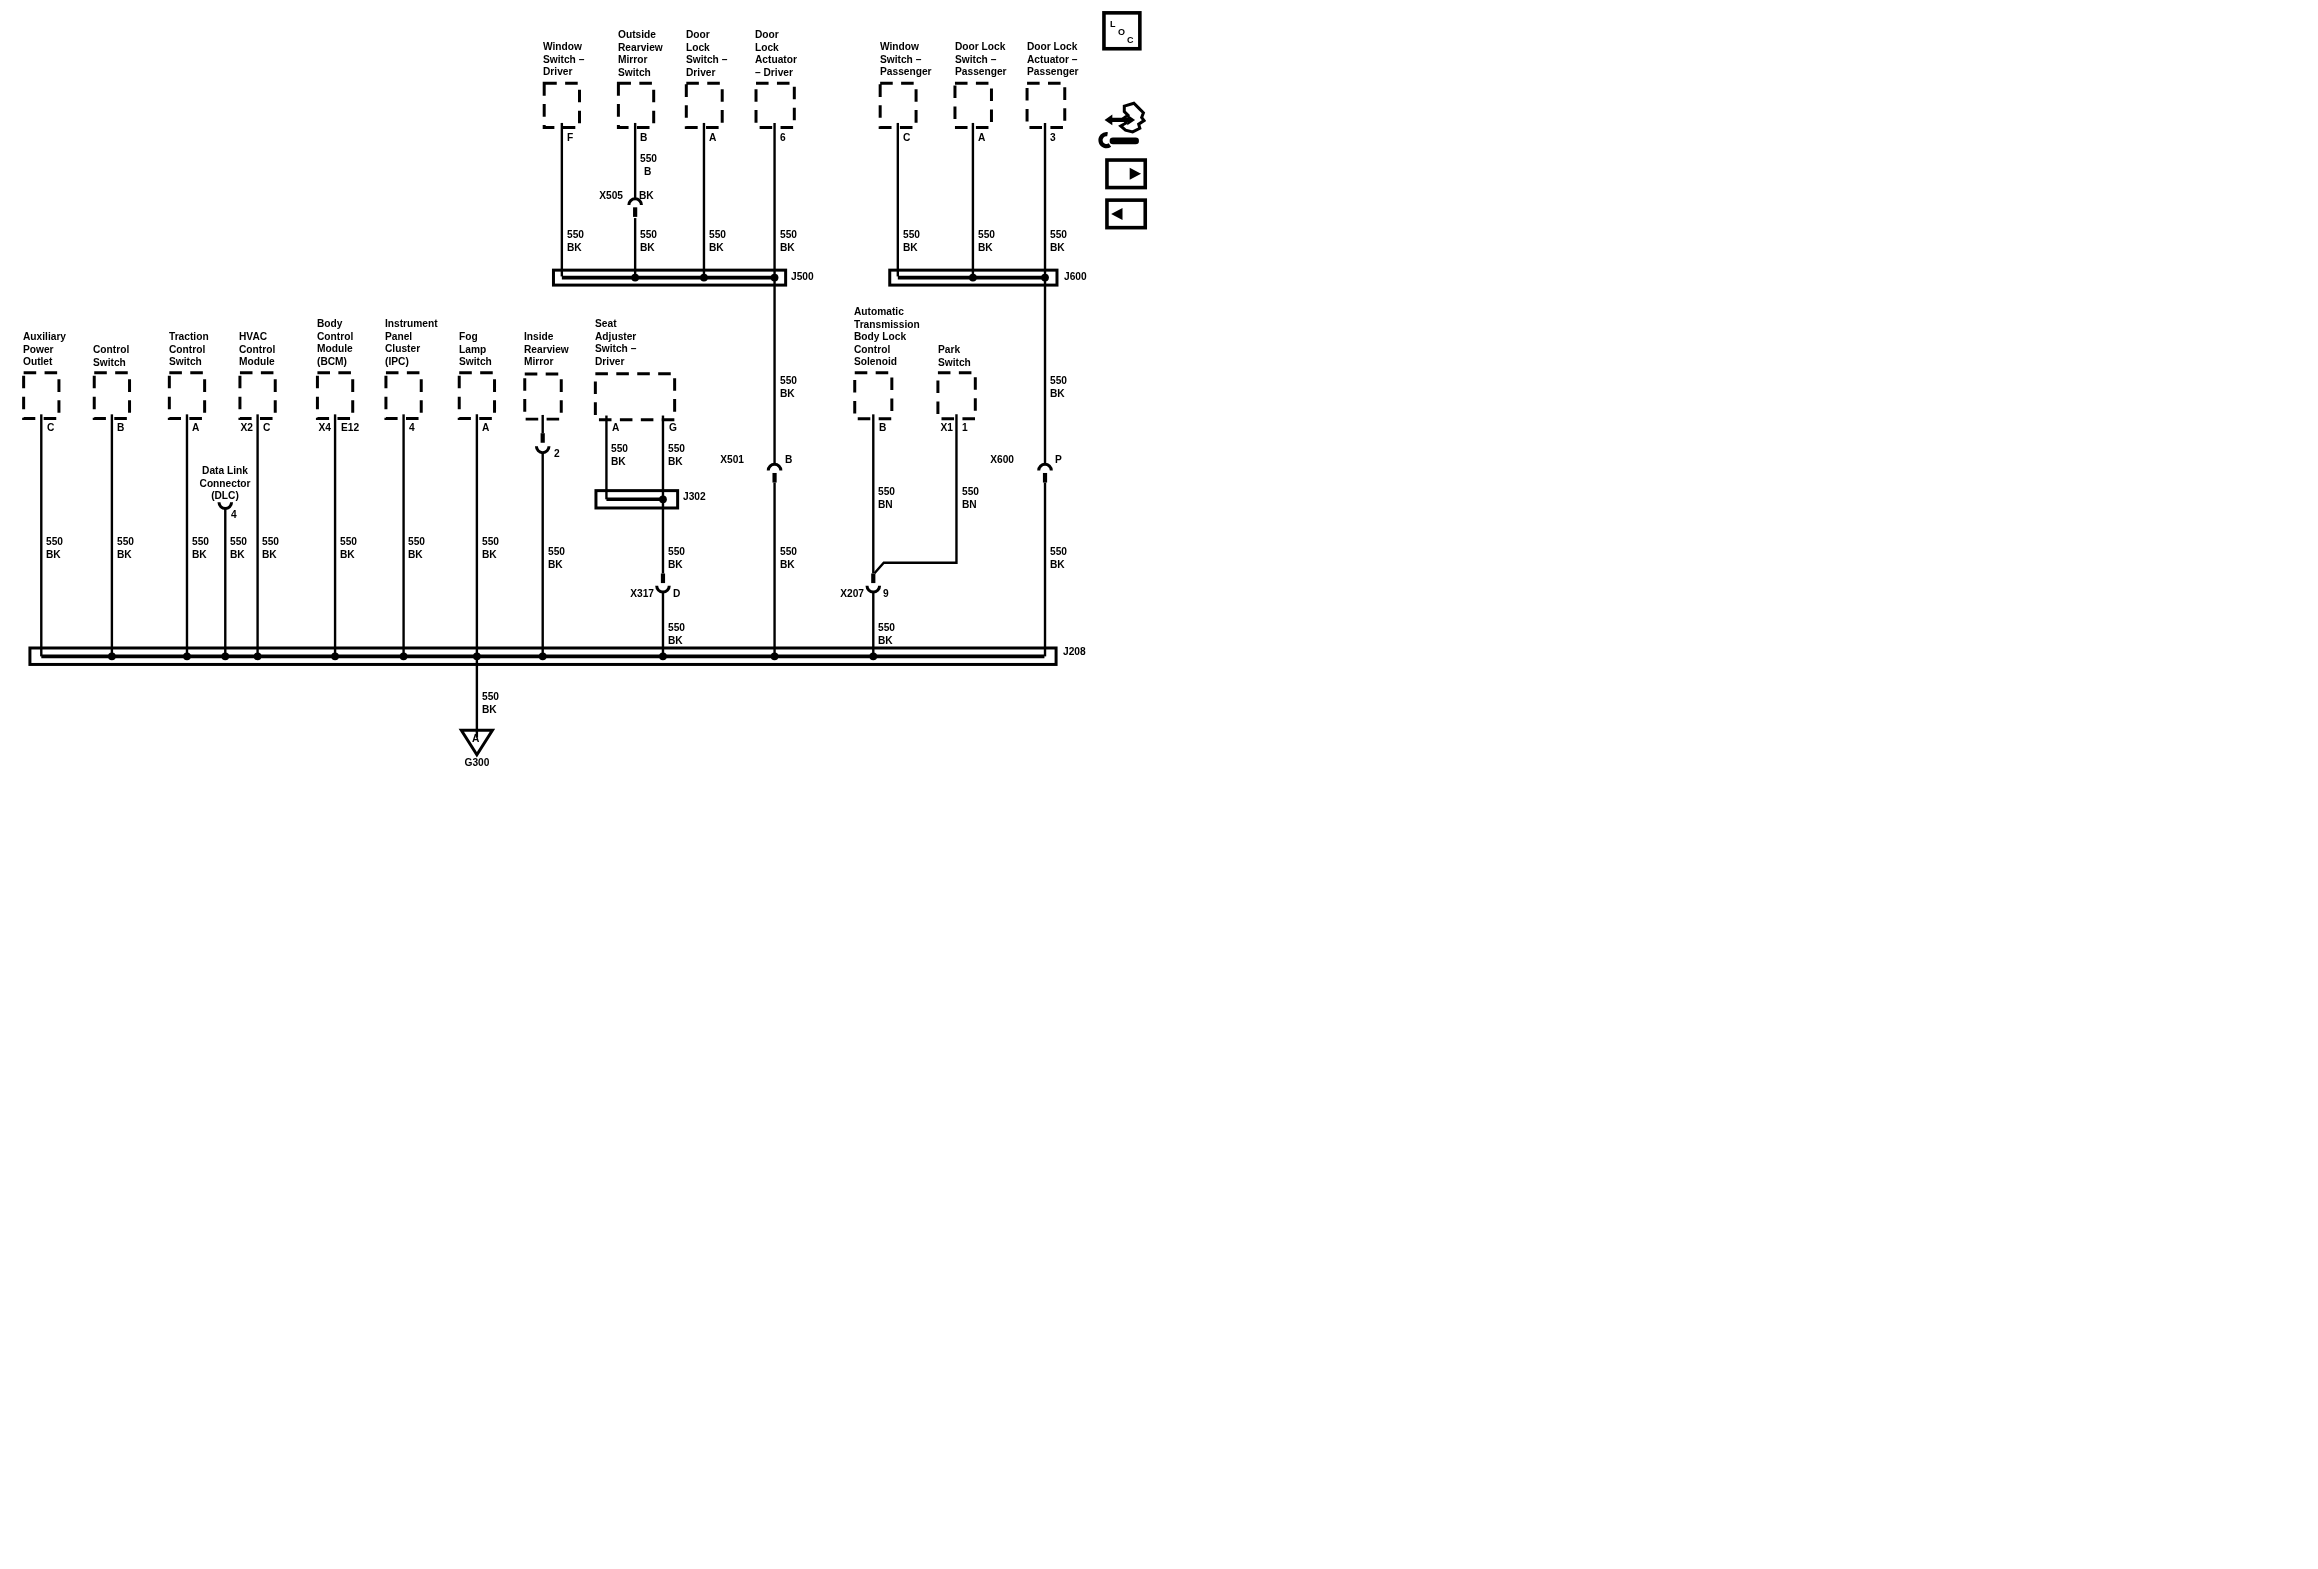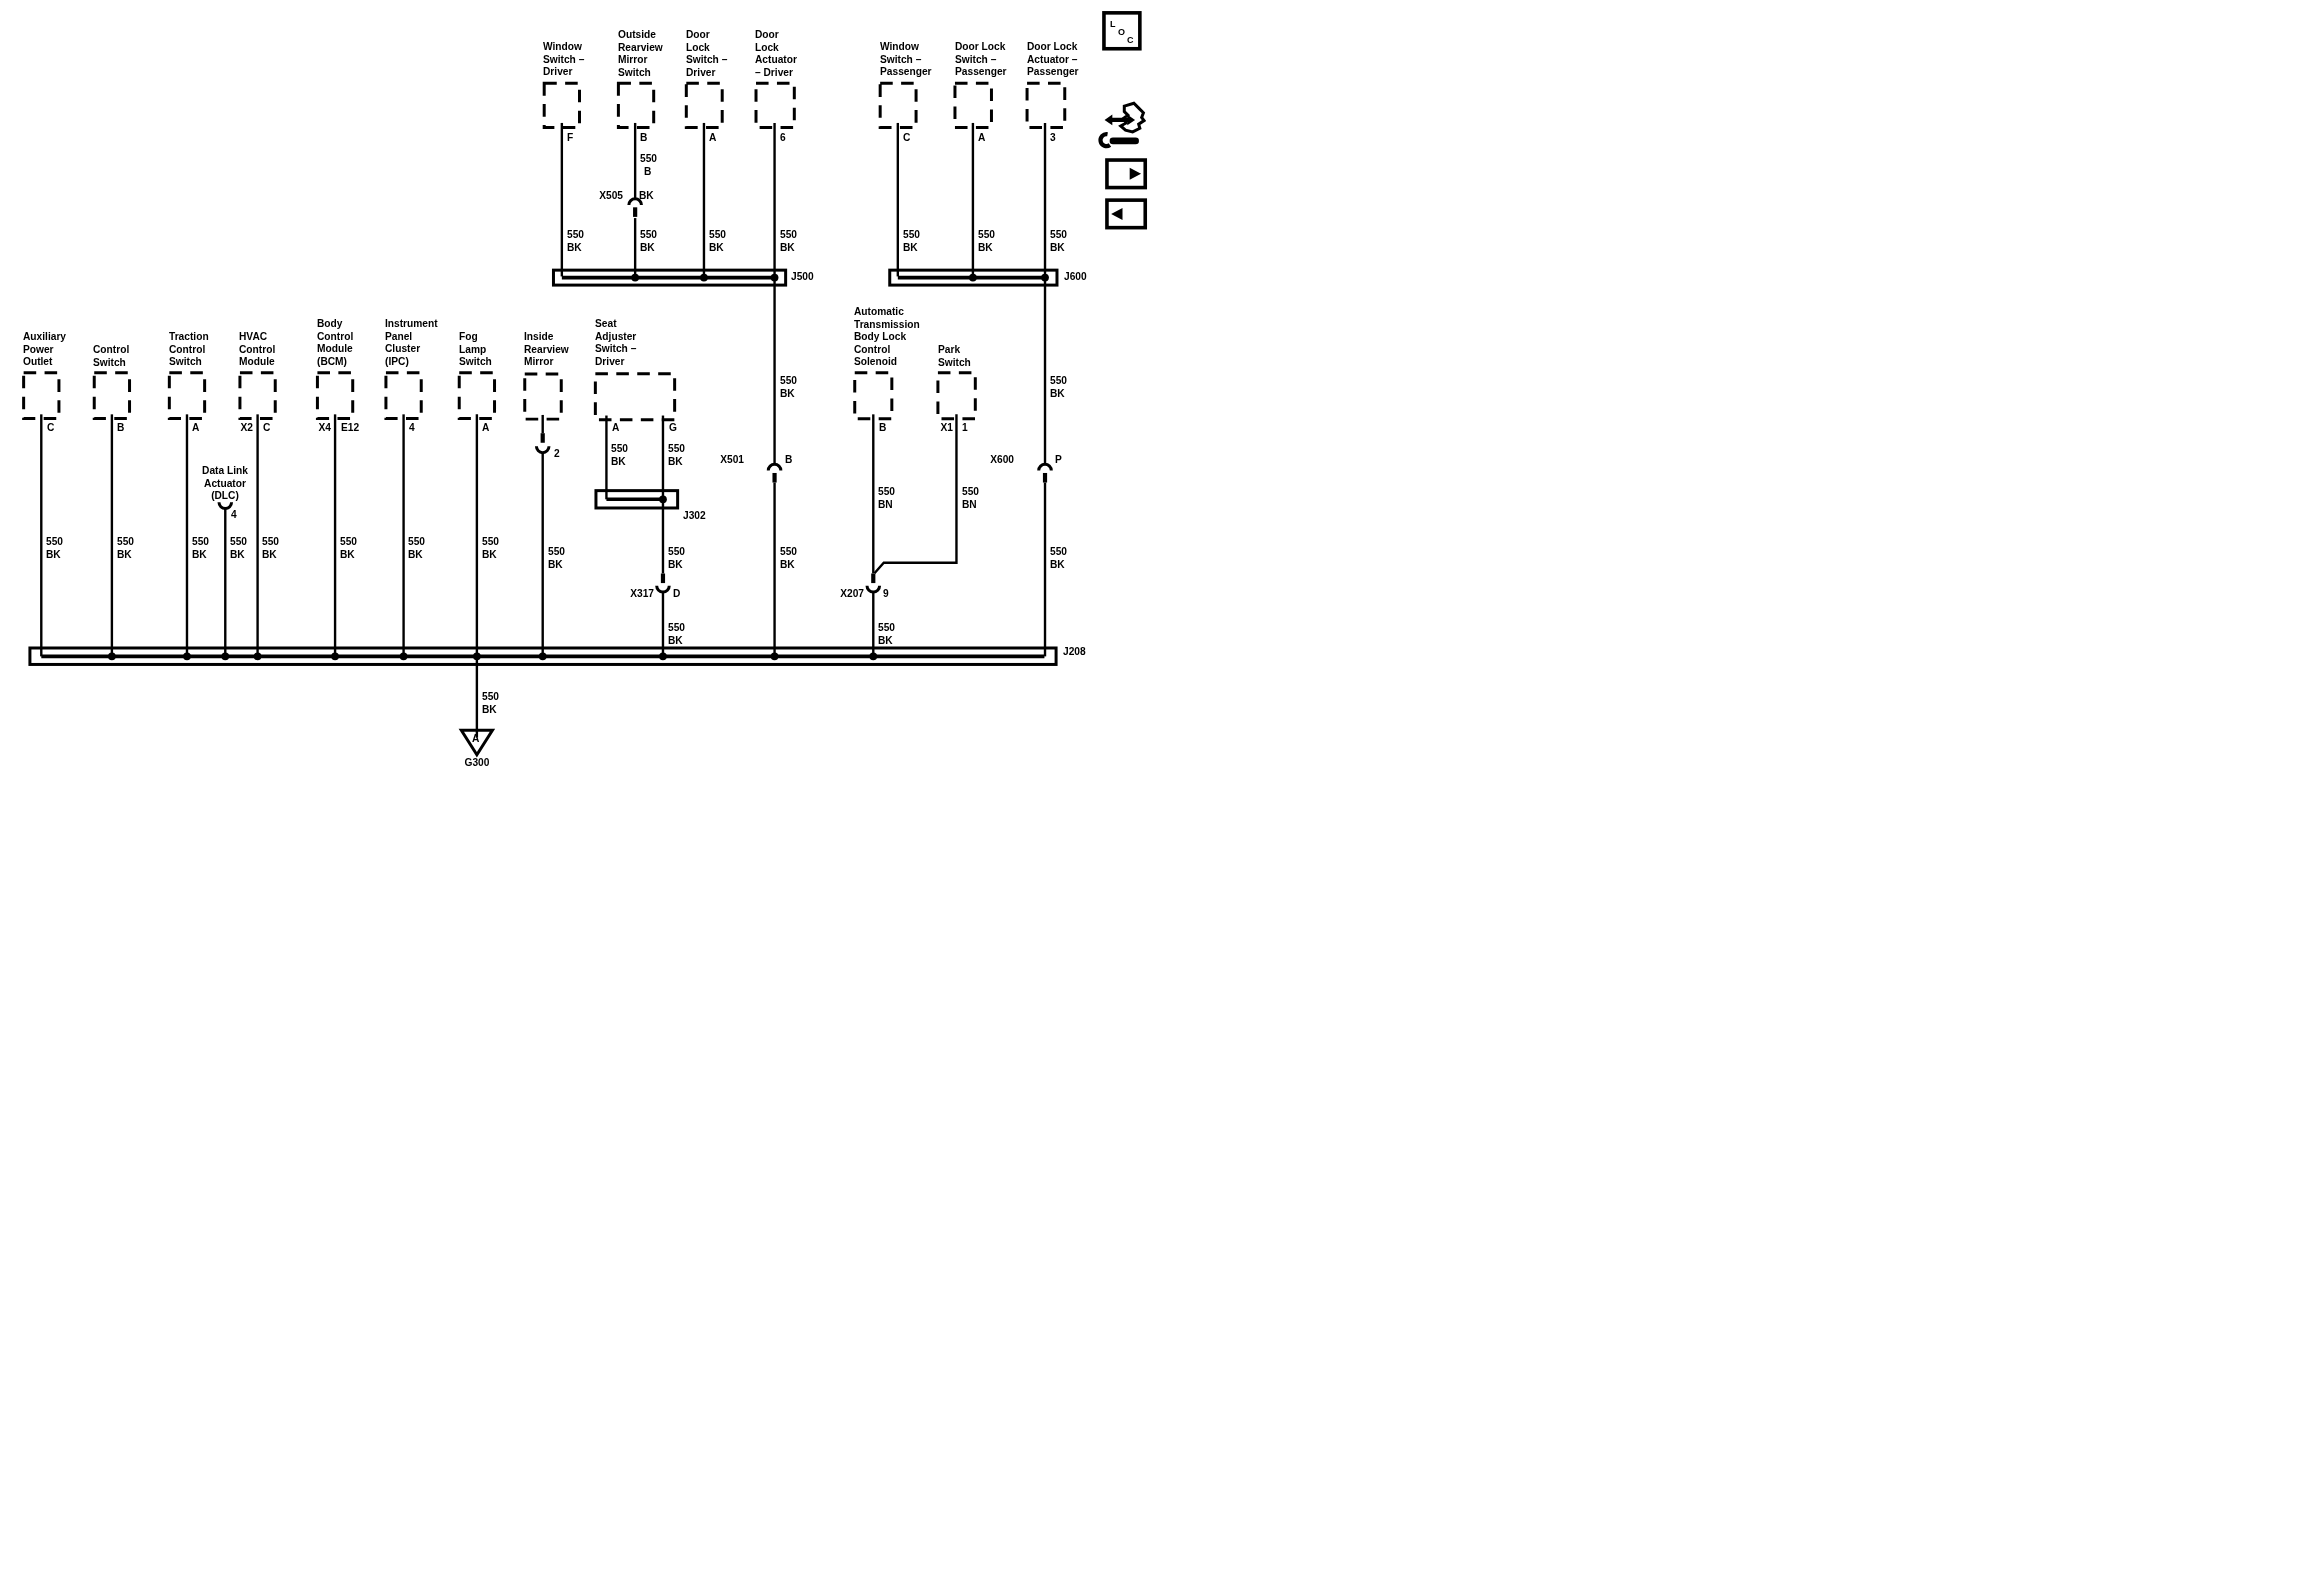--- a/index.html
+++ b/index.html
@@ -256,21 +256,21 @@
   <div class="lbl" style="left:409px;top:422px">4</div>
   <div class="lbl" style="left:482px;top:422px">A</div>
   <div class="lbl" style="left:554px;top:448px">2</div>
   <div class="lbl" style="left:612px;top:422px">A</div>
   <div class="lbl" style="left:669px;top:422px">G</div>
   <div class="lbl" style="left:879px;top:422px">B</div>
   <div class="lbl r" style="left:929px;top:422px;width:24px">X1</div>
   <div class="lbl" style="left:962px;top:422px">1</div>
 
   <div class="lbl c" style="left:189px;top:465px;width:72px">Data Link
-Actuator
+Connector
 (DLC)</div>
   <div class="lbl" style="left:231px;top:509px">4</div>
 
   <div class="lbl" style="left:46px;top:536px">550
 BK</div>
   <div class="lbl" style="left:117px;top:536px">550
 BK</div>
   <div class="lbl" style="left:192px;top:536px">550
 BK</div>
   <div class="lbl" style="left:230px;top:536px">550
@@ -283,21 +283,21 @@
 BK</div>
   <div class="lbl" style="left:482px;top:536px">550
 BK</div>
   <div class="lbl" style="left:548px;top:546px">550
 BK</div>
 
   <div class="lbl" style="left:611px;top:443px">550
 BK</div>
   <div class="lbl" style="left:668px;top:443px">550
 BK</div>
-  <div class="lbl" style="left:683px;top:510px">J302</div>
+  <div class="lbl" style="left:683px;top:491px">J302</div>
   <div class="lbl" style="left:668px;top:546px">550
 BK</div>
   <div class="lbl r" style="left:618px;top:588px;width:36px">X317</div>
   <div class="lbl" style="left:673px;top:588px">D</div>
   <div class="lbl" style="left:668px;top:622px">550
 BK</div>
 
   <div class="lbl" style="left:878px;top:486px">550
 BN</div>
   <div class="lbl" style="left:962px;top:486px">550

